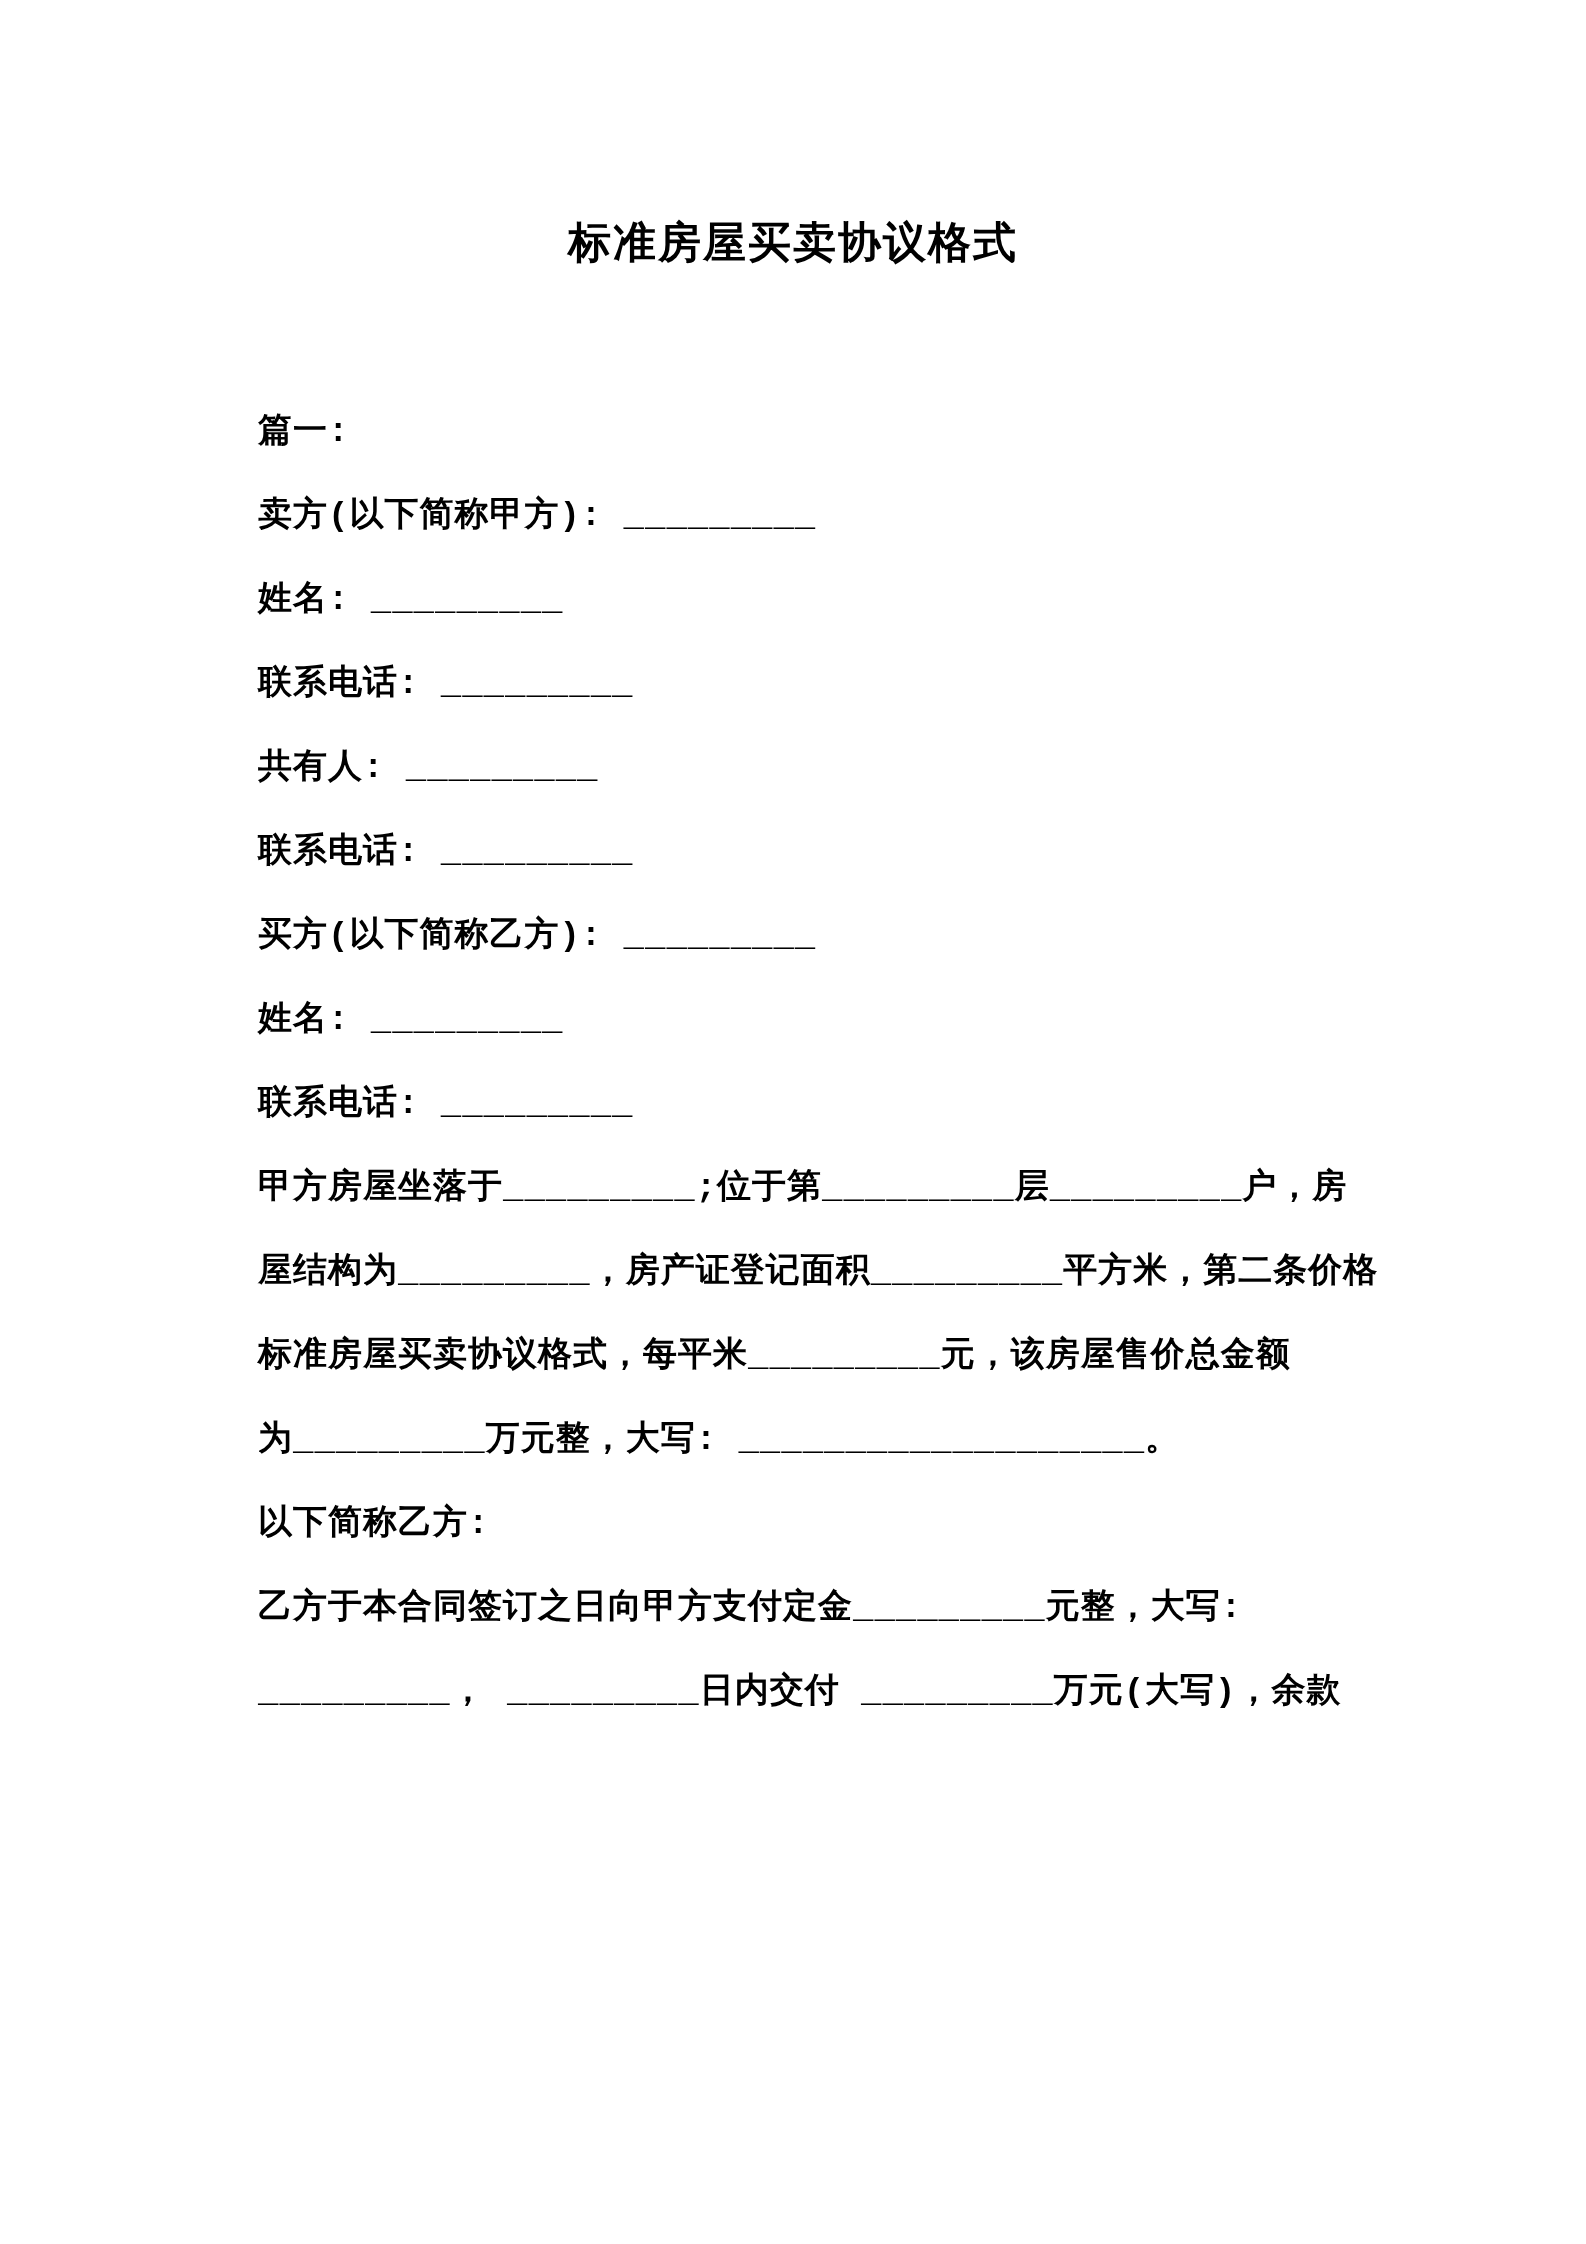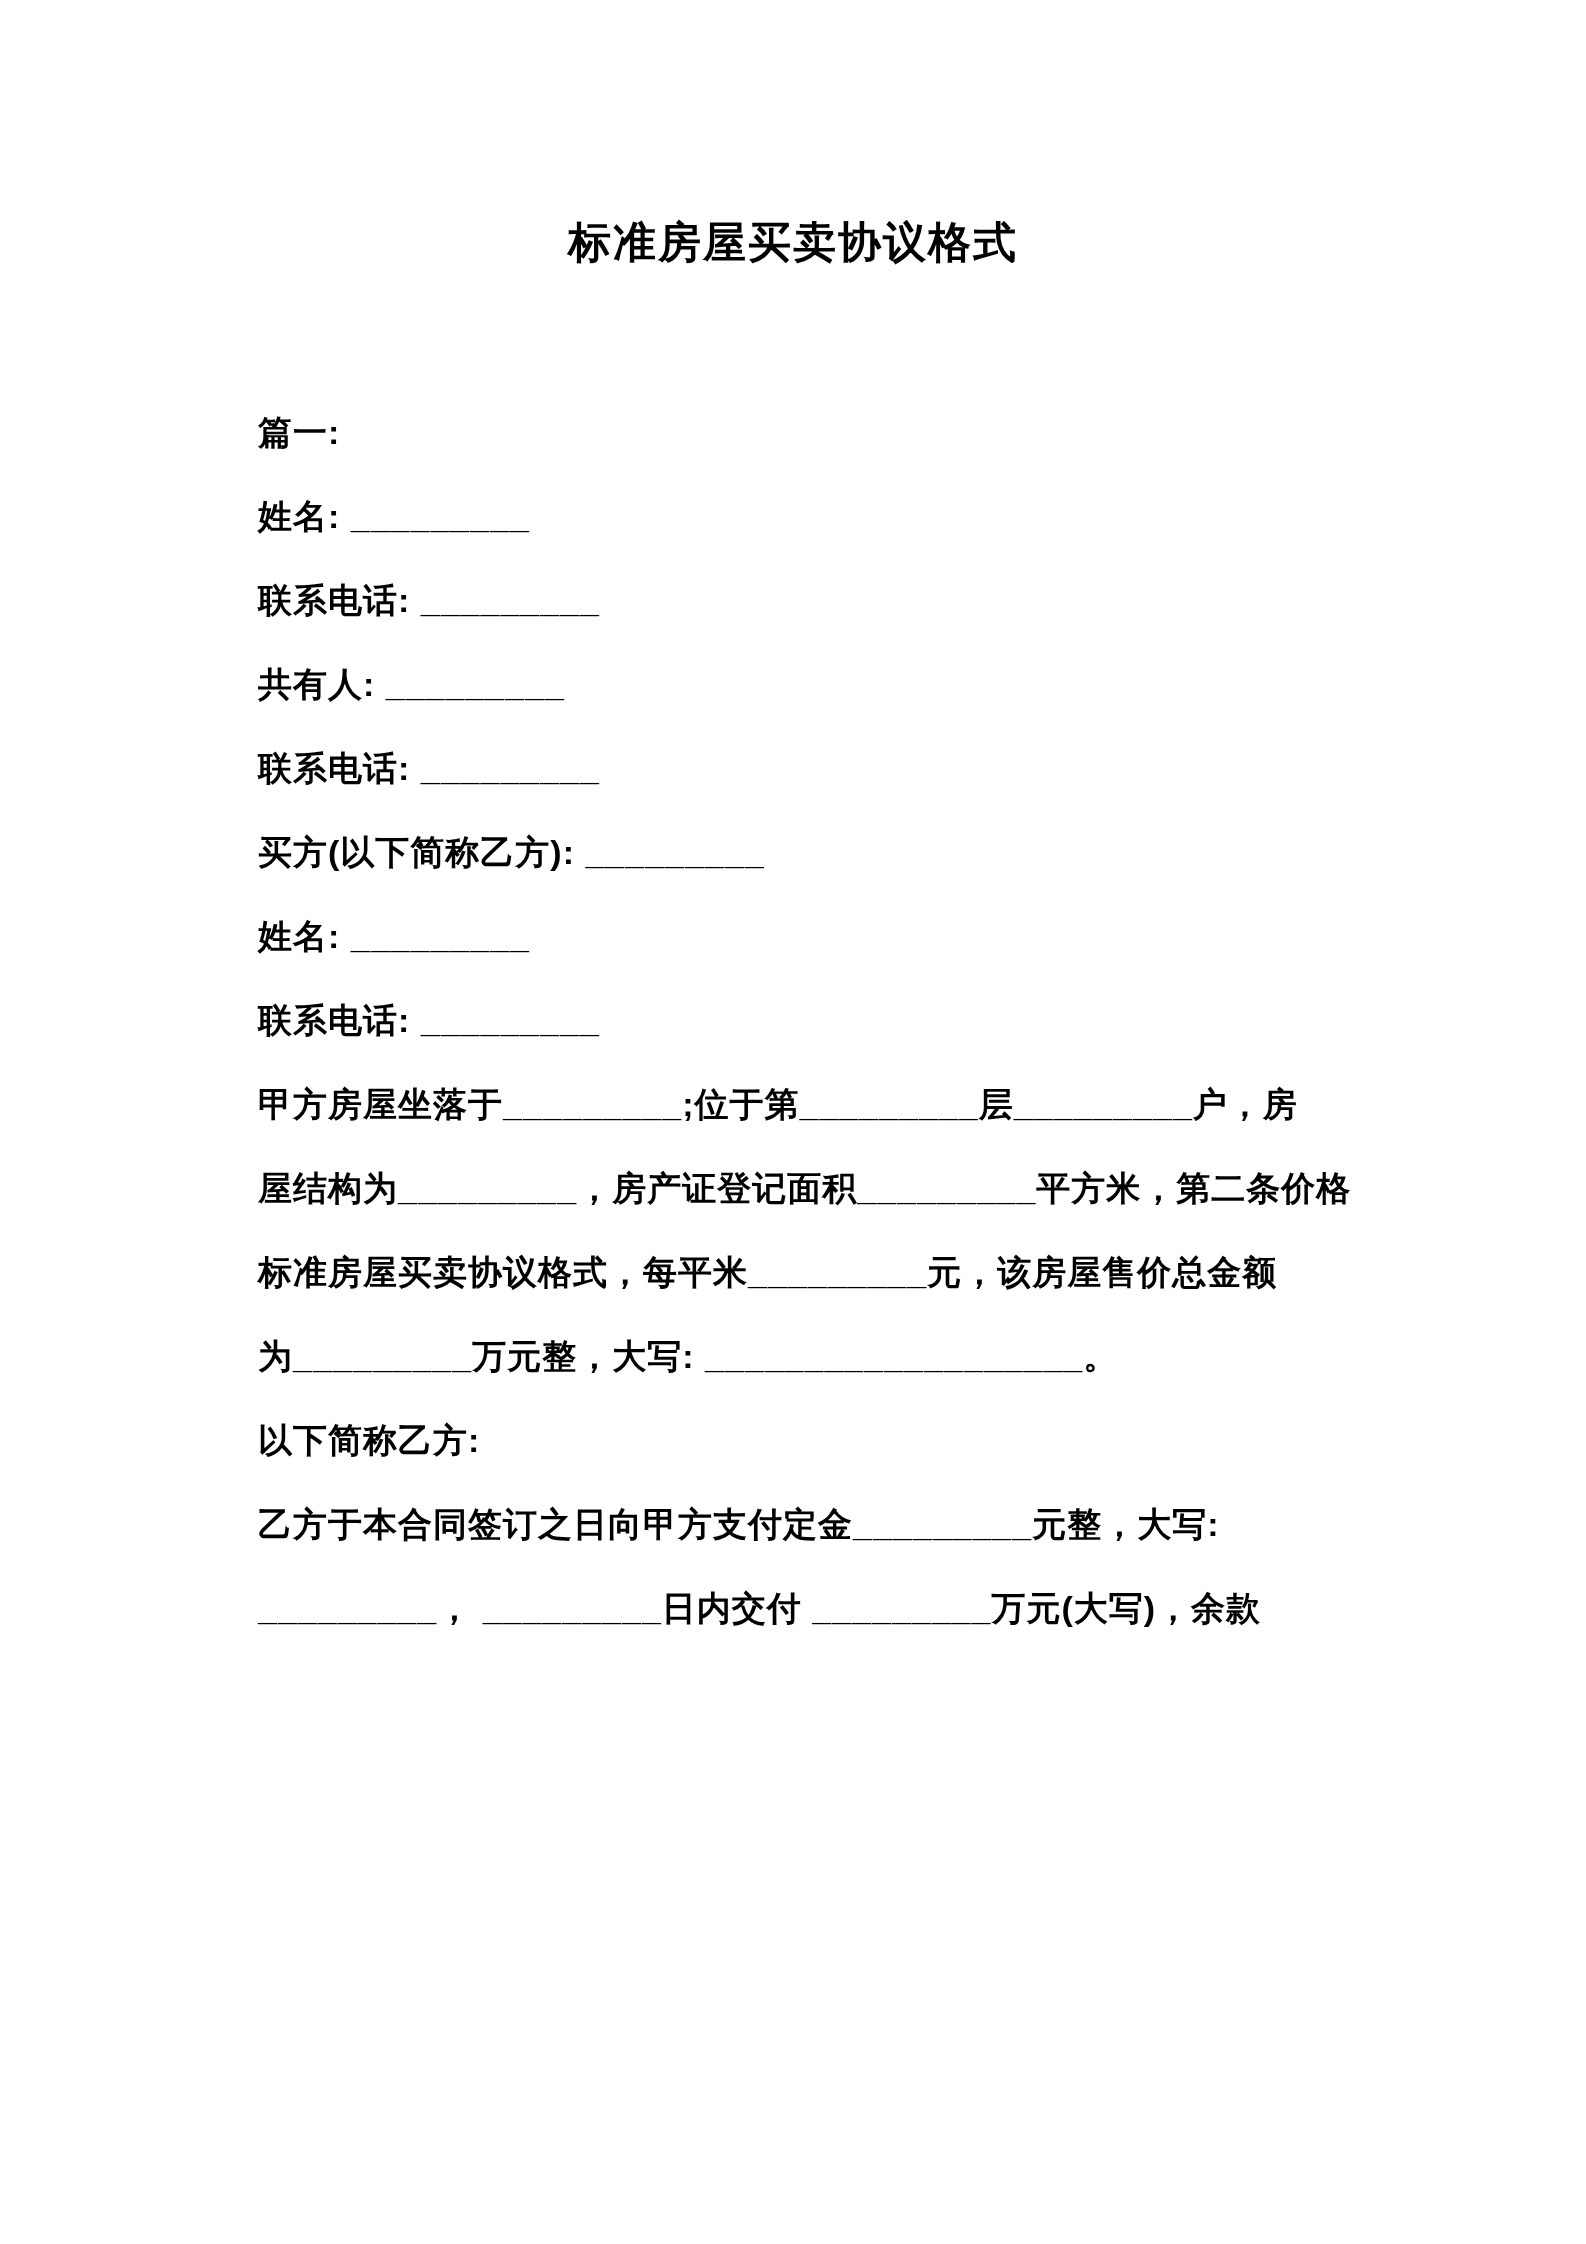--- a/index.html
+++ b/index.html
@@ -6,21 +6,21 @@
     margin: 0;
     padding: 0;
     background: #ffffff;
   }
   .page {
     position: relative;
     width: 1586px;
     height: 2244px;
     background: #ffffff;
     overflow: hidden;
-    font-family: Liberation Sans, sans-serif;
+    font-family: Liberation Mono, monospace;
     color: #000000;
   }
   .doc-title {
     position: absolute;
     top: 214px;
     left: 0;
     width: 1586px;
     text-align: center;
     font-size: 43px;
     font-weight: bold;
@@ -47,20 +47,21 @@
 </style>
 </head>
 <body>
 
 <div class="page">
 
   <div class="doc-title">标准房屋买卖协议格式</div>
 
   <div class="doc-body">
     <div class="doc-line">篇一:</div>
+    <div class="doc-line">卖方(以下简称甲方): _________</div>
     <div class="doc-line">姓名: _________</div>
     <div class="doc-line">联系电话: _________</div>
     <div class="doc-line">共有人: _________</div>
     <div class="doc-line">联系电话: _________</div>
     <div class="doc-line">买方(以下简称乙方): _________</div>
     <div class="doc-line">姓名: _________</div>
     <div class="doc-line">联系电话: _________</div>
     <div class="doc-line">甲方房屋坐落于_________;位于第_________层_________户，房</div>
     <div class="doc-line">屋结构为_________，房产证登记面积_________平方米，第二条价格</div>
     <div class="doc-line">标准房屋买卖协议格式，每平米_________元，该房屋售价总金额</div>

